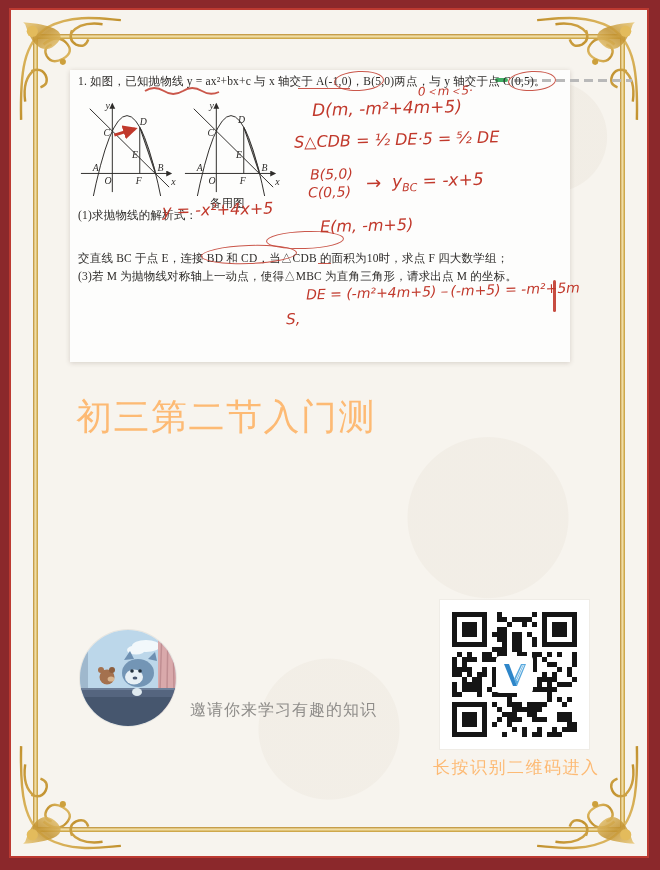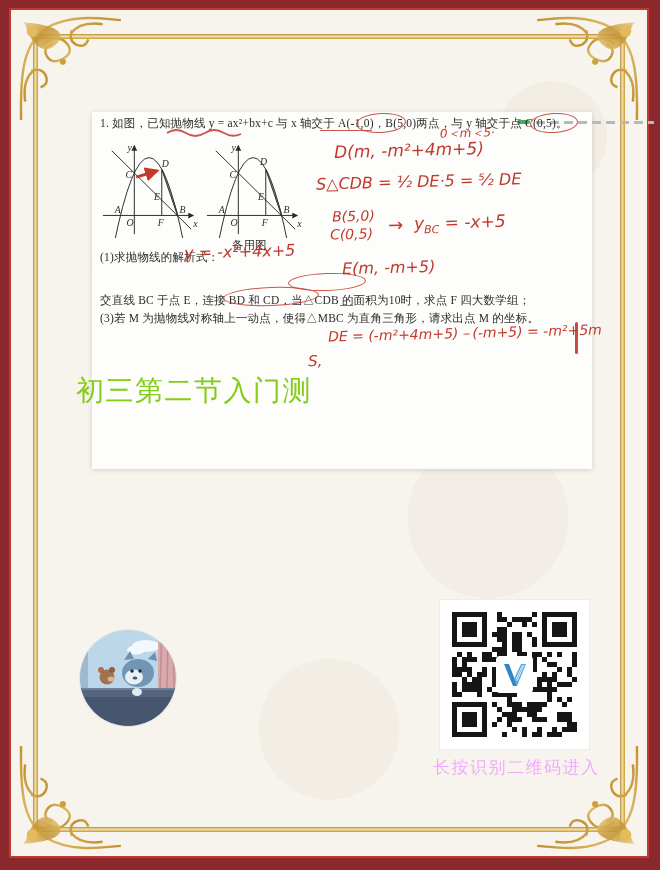--- a/index.html
+++ b/index.html
@@ -18,54 +18,54 @@
   .gl-bot{bottom:24px;left:26px;right:26px;height:5px;background:linear-gradient(#b98a2e,#f4e3ae 45%,#c69b35);}
   .gl-left{left:22px;top:26px;bottom:26px;width:5px;background:linear-gradient(to right,#b98a2e,#f4e3ae 45%,#c69b35);}
   .gl-right{right:22px;top:26px;bottom:26px;width:5px;background:linear-gradient(to right,#b98a2e,#f4e3ae 45%,#c69b35);}
   .corner{position:absolute;width:112px;height:112px;z-index:2;}
   .corner.tl{top:4px;left:4px;}
   .corner.tr{top:4px;right:4px;transform:scaleX(-1);}
   .corner.bl{bottom:4px;left:4px;transform:scaleY(-1);}
   .corner.br{bottom:4px;right:4px;transform:scale(-1,-1);}
 
   
-  .shot{position:absolute;left:92px;top:70px;width:500px;height:357px;background:#fdfdfc;
-        box-shadow:0 1px 5px rgba(60,40,30,.18);z-index:3;margin-top:42px;}
+  .shot{position:absolute;left:70px;top:70px;width:500px;height:292px;background:#fdfdfc;
+        box-shadow:0 1px 5px rgba(60,40,30,.18);z-index:3;}
   .ptext{position:absolute;color:#2e2c2a;font-family:"Liberation Serif",serif;font-size:11.5px;
          white-space:nowrap;letter-spacing:.2px;}
   .caption{position:absolute;color:#2e2c2a;font-family:"Liberation Serif",serif;font-size:11.5px;}
   .ink{position:absolute;color:#c1392c;font-style:italic;font-family:"DejaVu Sans",sans-serif;
        white-space:nowrap;transform:rotate(-1.5deg);}
   .mark{position:absolute;border:1.7px solid rgba(193,57,44,.85);border-radius:50%;}
   .uline{position:absolute;height:0;border-bottom:1.7px solid rgba(193,57,44,.85);}
   .vbar{position:absolute;width:2.5px;background:rgba(193,57,44,.9);border-radius:2px;}
   .greenbadge{position:absolute;left:425px;top:8px;width:13px;height:4px;border-radius:2px;background:#3fae63;}
   .graydash{position:absolute;left:444px;top:9px;width:118px;height:2.5px;
             background:repeating-linear-gradient(to right,#b9b9b9 0 9px,transparent 9px 14px);}
 
   
-  .title{position:absolute;left:76px;top:372px;font-size:28px;color:#84cc16;letter-spacing:1.5px;z-index:3;}
+  .title{position:absolute;left:76px;top:393px;font-size:36px;color:#fdba74;letter-spacing:1.5px;z-index:3;}
 
   
   .avatar{position:absolute;left:80px;top:630px;width:96px;height:96px;border-radius:50%;overflow:hidden;
           box-shadow:0 0 0 1px rgba(0,0,0,.06);z-index:3;}
   .gname{position:absolute;left:190px;top:648px;font-size:27px;color:#333;letter-spacing:1px;z-index:3;}
   .gsub{position:absolute;left:190px;top:700px;font-size:16px;color:#8f8d8a;letter-spacing:1px;z-index:3;}
 
   
   .qr-card{position:absolute;left:440px;top:600px;width:149px;height:149px;background:#fff;z-index:3;
            box-shadow:0 0 0 1px rgba(0,0,0,.03);}
   .qr-grid{position:absolute;left:12px;top:12px;display:grid;grid-template-columns:repeat(25,5px);grid-auto-rows:5px;}
   .qm{background:#151515;}
   .finder{position:absolute;width:35px;height:35px;border:5px solid #151515;box-sizing:border-box;background:#fff;}
   .finder::after{content:'';position:absolute;inset:5px;background:#151515;}
   .f-tl{left:12px;top:12px;} .f-tr{right:12px;top:12px;} .f-bl{left:12px;bottom:12px;}
   .qr-logo{position:absolute;left:56px;top:56px;width:37px;height:37px;background:#fff;border-radius:4px;
            display:flex;align-items:center;justify-content:center;}
-  .qr-caption{position:absolute;left:433px;top:756px;font-size:17px;color:#f0abfc;letter-spacing:1.5px;z-index:3;}
+  .qr-caption{position:absolute;left:433px;top:756px;font-size:17px;color:#fdba74;letter-spacing:1.5px;z-index:3;}
 </style>
 </head>
 <body>
 
 <div class="page">
   <div class="inner">
     <div class="gl gl-top"></div>
     <div class="gl gl-bot"></div>
     <div class="gl gl-left"></div>
     <div class="gl gl-right"></div>
@@ -238,20 +238,21 @@
       <circle cx="52" cy="41" r="1.8" fill="#22303c"></circle>
       <circle cx="60" cy="41" r="1.8" fill="#22303c"></circle>
       <ellipse cx="55" cy="48" rx="2.4" ry="1.6" fill="#46566e"></ellipse>
 
       <rect x="0" y="58" width="96" height="9" fill="#55657f"></rect>
       <rect x="0" y="67" width="96" height="29" fill="#46566e"></rect>
       <rect x="0" y="58" width="96" height="2" fill="#6d7f99"></rect>
       <ellipse cx="57" cy="62" rx="5" ry="4" fill="#dfe9ef"></ellipse>
     </svg>
   </div>
+  <div class="gsub">邀请你来学习有趣的知识</div>
 
   <div class="qr-card">
     <div class="qr-grid">
         <div></div>
         <div></div>
         <div></div>
         <div></div>
         <div></div>
         <div></div>
         <div></div>

